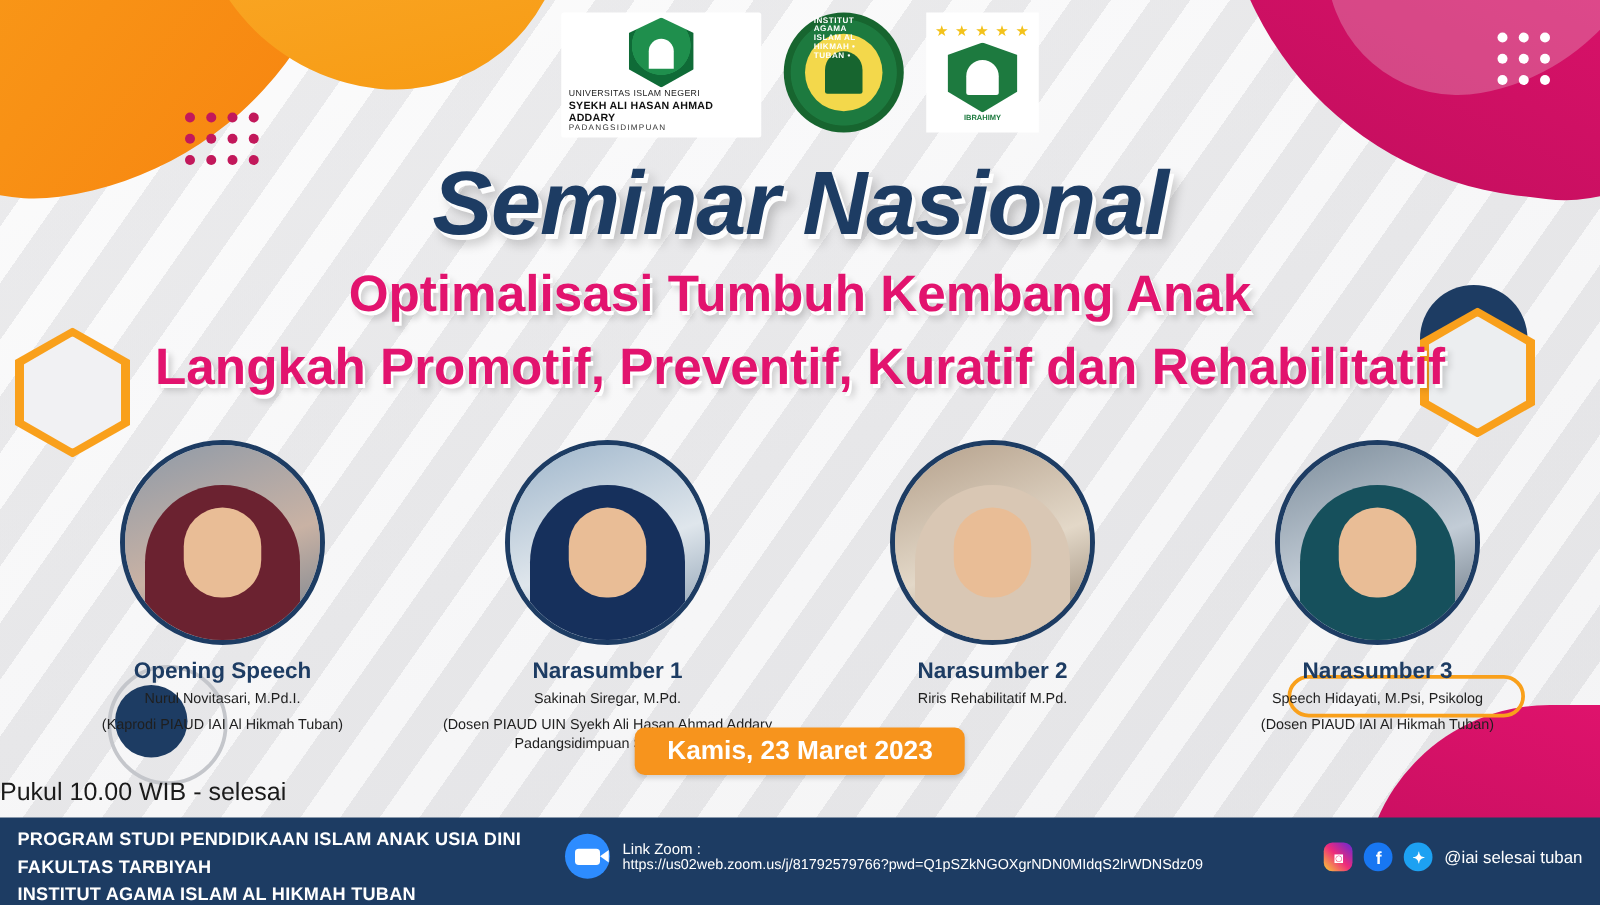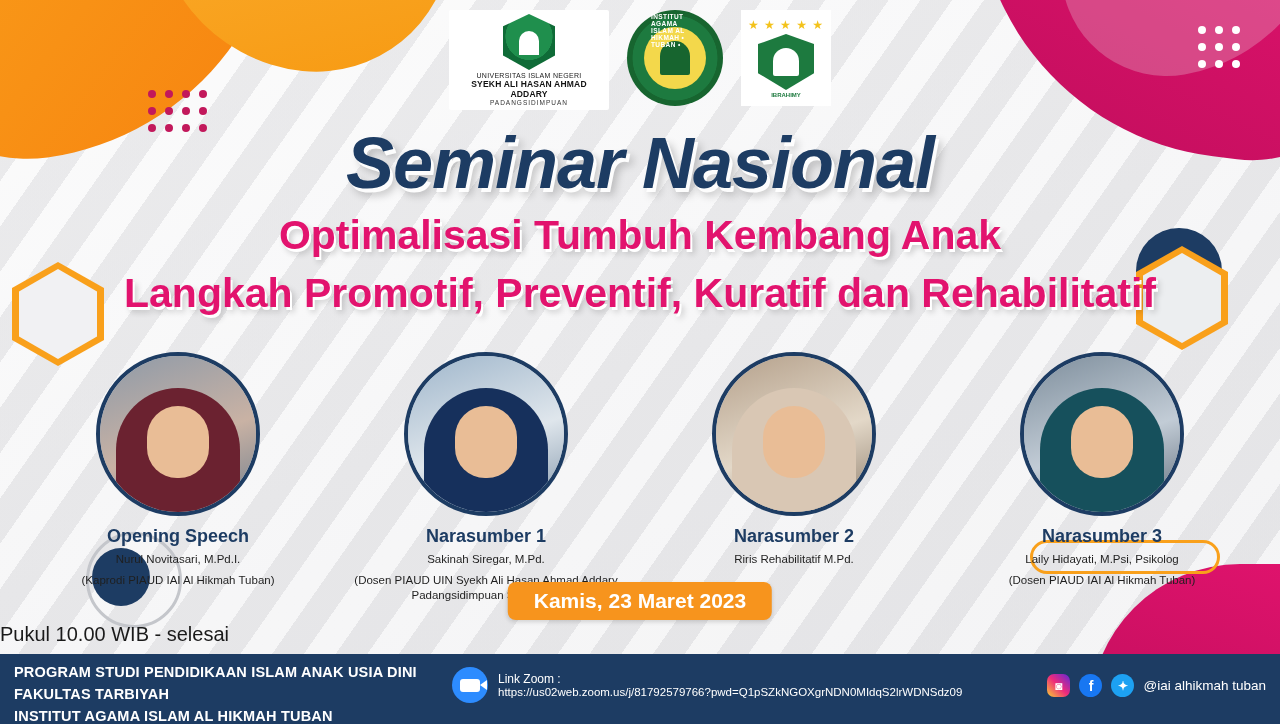--- a/index.html
+++ b/index.html
@@ -98,21 +98,21 @@
   }
   .plusgroup {
     position: absolute; right: 62px; bottom: 42px;
     color: #ffffff; font-size: 30px; letter-spacing: 6px; font-weight: bold;
   }
   
   .logos {
     position: absolute; top: 10px; left: 0; right: 0;
     display: flex; justify-content: center; align-items: flex-start; gap: 18px;
   }
-  .logo-box { text-align: center; }
+  .logo-box { }
   .logo-uin {
     width: 160px; background: #ffffff; padding: 4px 6px 4px;
     border-radius: 2px;
   }
   .logo-uin .crest {
     width: 52px; height: 56px; margin: 0 auto 2px;
     background: radial-gradient(circle at 50% 40%, #1f8f4d 0 55%, #0f6b37 56% 100%);
     clip-path: polygon(50% 0%, 100% 22%, 100% 74%, 50% 100%, 0% 74%, 0% 22%);
     position: relative;
   }
@@ -394,21 +394,21 @@
 
     <div class="speaker sp4">
       <div class="avatar av4">
         <div class="bg"></div>
         <div class="face">
             <div class="hijab"></div>
             <div class="skin"></div>
           </div>
       </div>
       <div class="sname">Narasumber 3</div>
-      <div class="sdesc">Laily Hidayati, M.Psi, Psikolog</div>
+      <div class="sdesc">Speech Hidayati, M.Psi, Psikolog</div>
       <div class="sdesc">(Dosen PIAUD IAI Al Hikmah Tuban)</div>
     </div>
   </div>
 
   <div class="datepill">Kamis, 23 Maret 2023</div>
   <div class="timetext">Pukul 10.00 WIB - selesai</div>
 
   <div class="footer">
     <div class="footer-left">
       <div>PROGRAM STUDI PENDIDIKAAN ISLAM ANAK USIA DINI</div>
@@ -423,17 +423,17 @@
       <div class="zoom-text">
         <div class="zl">Link Zoom :</div>
         <div class="zu">https://us02web.zoom.us/j/81792579766?pwd=Q1pSZkNGOXgrNDN0MIdqS2lrWDNSdz09</div>
       </div>
     </div>
 
     <div class="socials">
       <div class="sicon ig">◙</div>
       <div class="sicon fb">f</div>
       <div class="sicon tw">✦</div>
-      <div>@iai alhikmah tuban</div>
+      <div>@iai selesai tuban</div>
     </div>
   </div>
 
 </div>
 
 </body></html>

